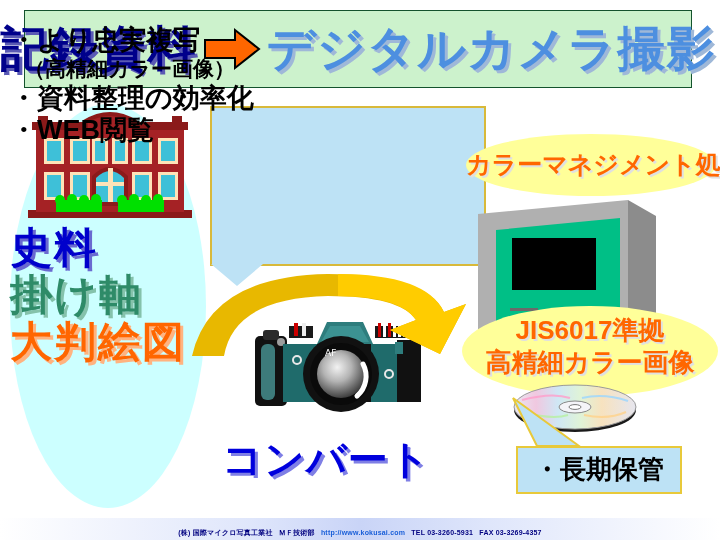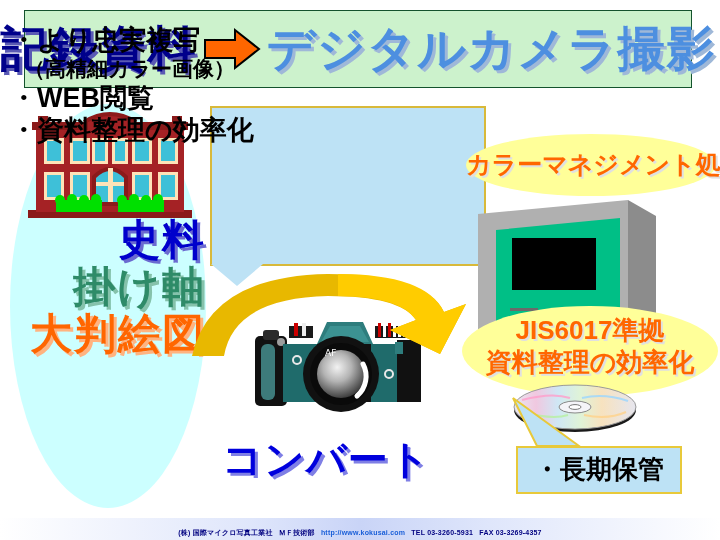--- a/index.html
+++ b/index.html
@@ -34,21 +34,21 @@
     position:relative;width:58px;height:44px;margin:0 4px;flex:0 0 auto;
   }
   .title-arrow svg{display:block;}
 
   
   .left-ellipse{
     position:absolute;left:10px;top:104px;width:196px;height:404px;
     background:#ccffff;border-radius:50%;
   }
   .left-labels{
-    position:absolute;left:10px;top:216px;width:196px;text-align:right;
+    position:absolute;left:10px;top:228px;width:196px;text-align:left;font-family:Liberation Mono, monospace;
   }
   .lbl{
     font-size:42px;font-weight:bold;line-height:1.12;letter-spacing:2px;
     white-space:nowrap;
   }
   .lbl-1{color:#0000cc;text-shadow:3px 3px 0 #6a6ad0;}
   .lbl-2{color:#2e8b68;text-shadow:3px 3px 0 #85c2ab;}
   .lbl-3{color:#ff6600;text-shadow:3px 3px 0 #ffb380;}
 
   
@@ -222,22 +222,22 @@
     <div class="lbl lbl-2">掛け軸</div>
     <div class="lbl lbl-3">大判絵図</div>
   </div>
 
   <div class="callout-blue">
     <div class="tail"></div>
   </div>
   <div class="callout-text">
     <div>・より忠実複写</div>
     <div class="indent">（高精細カラー画像）</div>
+    <div>・資料整理の効率化</div>
     <div>・WEB閲覧</div>
-    <div>・資料整理の効率化</div>
   </div>
 
   <div class="ell-cm"></div>
   <div class="ell-cm-text">カラーマネジメント処理</div>
 
   <div class="monitor">
     <svg width="190" height="185" viewBox="0 0 190 185">
 
       <polygon points="0,14 150,0 150,128 0,142" fill="#b0b0b0"></polygon>
       <polygon points="150,0 178,16 178,142 150,128" fill="#8c8c8c"></polygon>
@@ -250,21 +250,21 @@
 
       <polygon points="40,142 158,130 182,150 66,164" fill="#9a9a9a"></polygon>
       <polygon points="40,142 66,164 66,172 40,150" fill="#7a7a7a"></polygon>
       <polygon points="66,164 182,150 182,158 66,172" fill="#868686"></polygon>
     </svg>
   </div>
 
   <div class="ell-jis"></div>
   <div class="ell-jis-text">
     <div>JIS6017準拠</div>
-    <div>資料整理の効率化</div>
+    <div>高精細カラー画像</div>
   </div>
 
   <div class="cd">
     <svg width="126" height="52" viewBox="0 0 126 52">
       <defs>
         <linearGradient id="cdg" x1="0" y1="0" x2="1" y2="0">
           <stop offset="0%" stop-color="#e8e8f2"></stop>
           <stop offset="18%" stop-color="#f0c8e0"></stop>
           <stop offset="36%" stop-color="#cfe7f5"></stop>
           <stop offset="54%" stop-color="#dff3d8"></stop>

